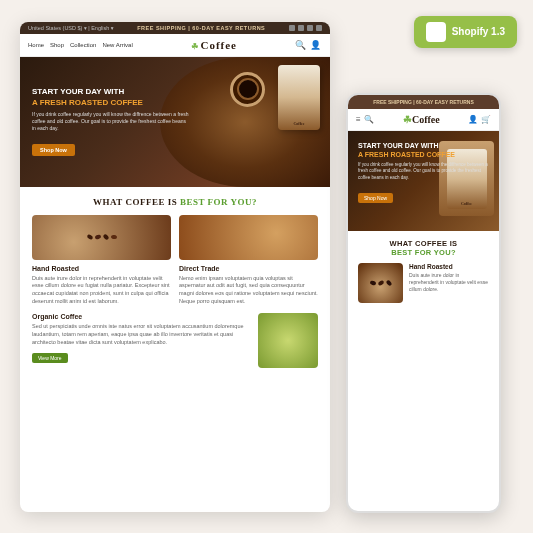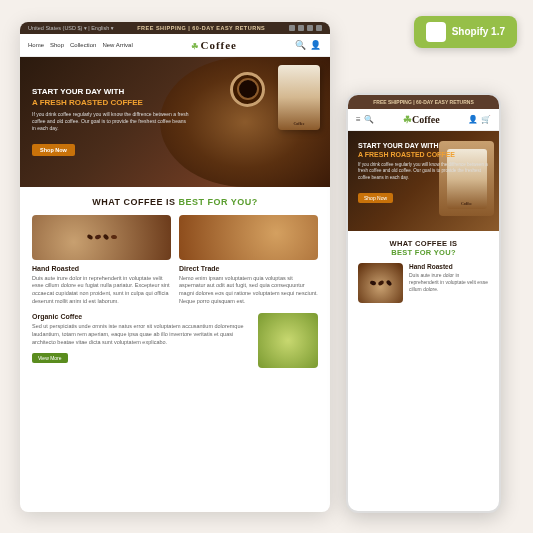--- a/index.html
+++ b/index.html
@@ -147,20 +147,21 @@
       padding: 10px 12px;
     }
     .section-title {
       text-align: center;
       font-size: 9px;
       font-weight: bold;
       color: #2b1a0e;
       margin-bottom: 8px;
       text-transform: uppercase;
       letter-spacing: 0.5px;
+      font-family: Liberation Serif, serif;
     }
     .section-title .accent { color: #5a9e2f; }
 
     
     .features-grid {
       display: grid;
       grid-template-columns: 1fr 1fr;
       gap: 8px;
     }
     .feature-item { font-size: 5.5px; color: #333; }
@@ -515,17 +516,17 @@
           <p>Duis aute irure dolor in reprehenderit in voluptate velit esse cillum dolore.</p>
         </div>
       </div>
     </div>
 
   </div>
 
   <div class="shopify-badge">
     <div class="shopify-icon">🛍</div>
     <div class="shopify-text">
-      <div class="s1">Shopify 1.7</div>
+      <div class="s1">Shopify 1.3</div>
     </div>
   </div>
 
 </div>
 
 </body></html>

